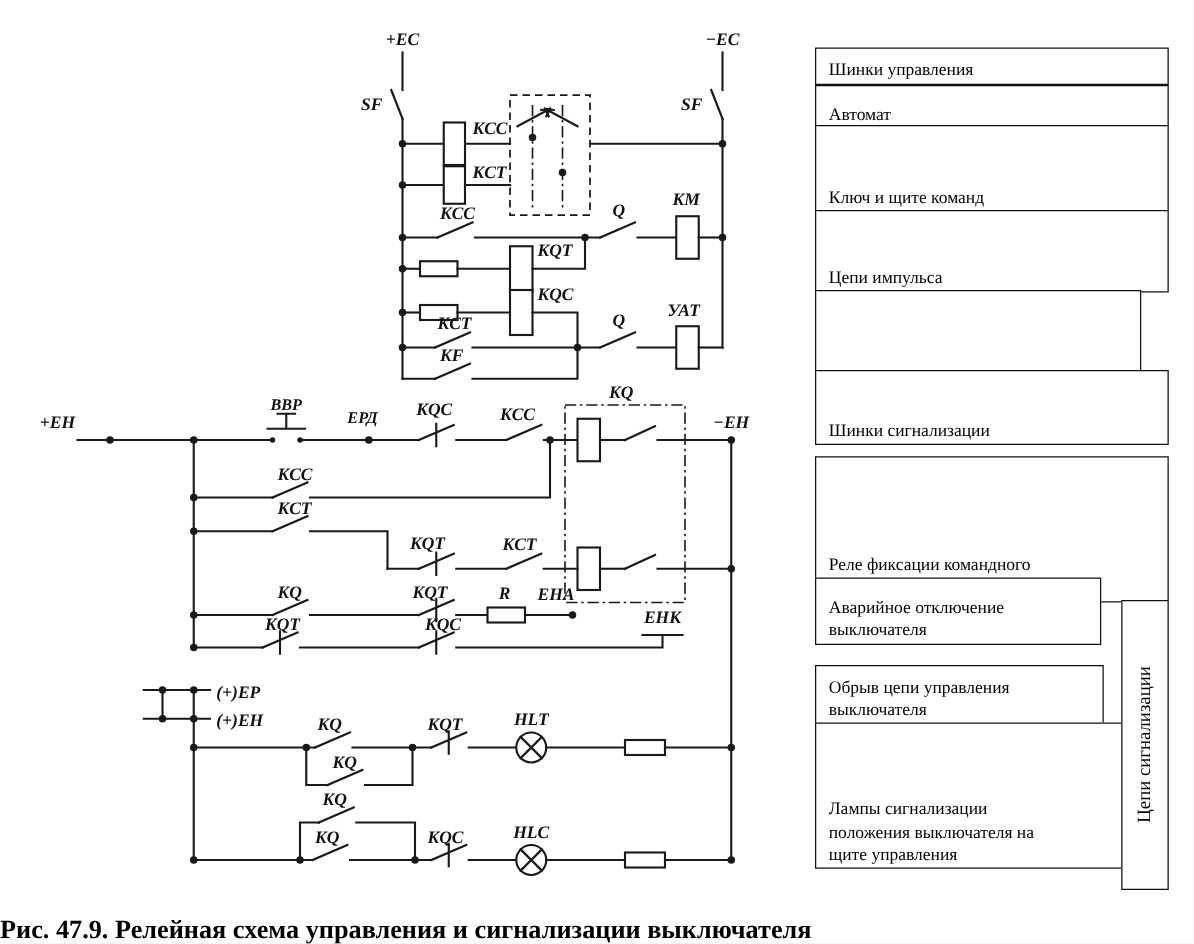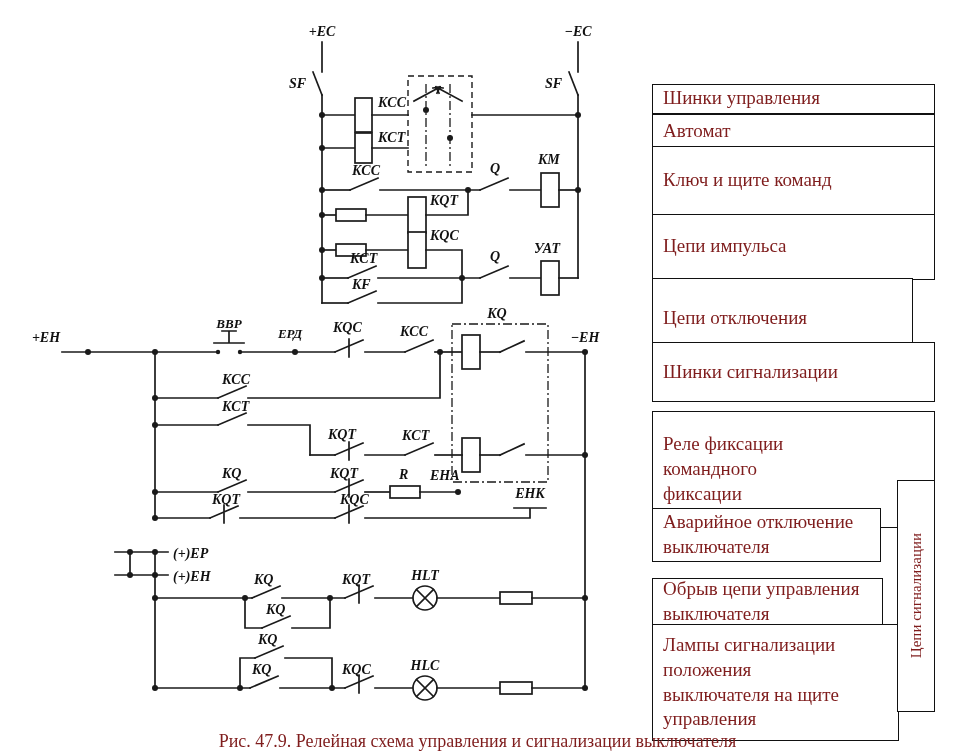--- a/index.html
+++ b/index.html
@@ -1,37 +1,37 @@
 <!DOCTYPE html>
 <html><head>
 <meta charset="utf-8">
 <style>
   html,body{margin:0;padding:0;background:#e8e8e8;}
   .stage{position:relative;width:955px;height:755px;background:#ffffff;overflow:hidden;
-         font-family:"Liberation Serif",serif;color:#7f1d1d;}
+         font-family:"Liberation Serif",serif;color:#000000;}
   .stage svg{position:absolute;left:0;top:0;}
 
   
   .w{stroke:#1a1a1a;stroke-width:1.7;fill:none;stroke-linecap:square;}
   .dash{stroke:#1a1a1a;stroke-width:1.4;fill:none;stroke-dasharray:6 4;}
   .dashdot{stroke:#1a1a1a;stroke-width:1.3;fill:none;stroke-dasharray:9 3 2 3;}
   .box{fill:#ffffff;stroke:#1a1a1a;stroke-width:1.7;}
   .dot{fill:#1a1a1a;stroke:none;}
   text.lbl{font:italic 700 14px "Liberation Serif",serif;fill:#111;}
   text.lbl-s{font:italic 700 13px "Liberation Serif",serif;fill:#111;}
 
   
   .trow{position:absolute;box-sizing:border-box;border:1.5px solid #111;background:#fff;
-        display:flex;align-items:center;padding:0 10px;font-size:19px;line-height:1.3;margin-top:46px;}
+        display:flex;align-items:flex-end;padding:0 10px;font-size:14px;line-height:1.3;}
   .tstrip{position:absolute;box-sizing:border-box;border:1.5px solid #111;background:#fff;
           display:flex;align-items:center;justify-content:center;}
   .vtext{writing-mode:vertical-rl;transform:rotate(180deg);font-size:15px;white-space:nowrap;}
 
-  .caption{position:absolute;left:0;top:731px;width:100%;text-align:center;
-           font-weight:400;font-size:18px;}
+  .caption{position:absolute;left:0;top:731px;width:100%;
+           font-weight:700;font-size:21px;}
 </style>
 </head>
 <body>
 
 <div class="stage">
 
 <svg width="955" height="755" viewBox="0 0 955 755">
 
   <g>
     <text class="lbl" x="322" y="36" text-anchor="middle">+ЕС</text>

